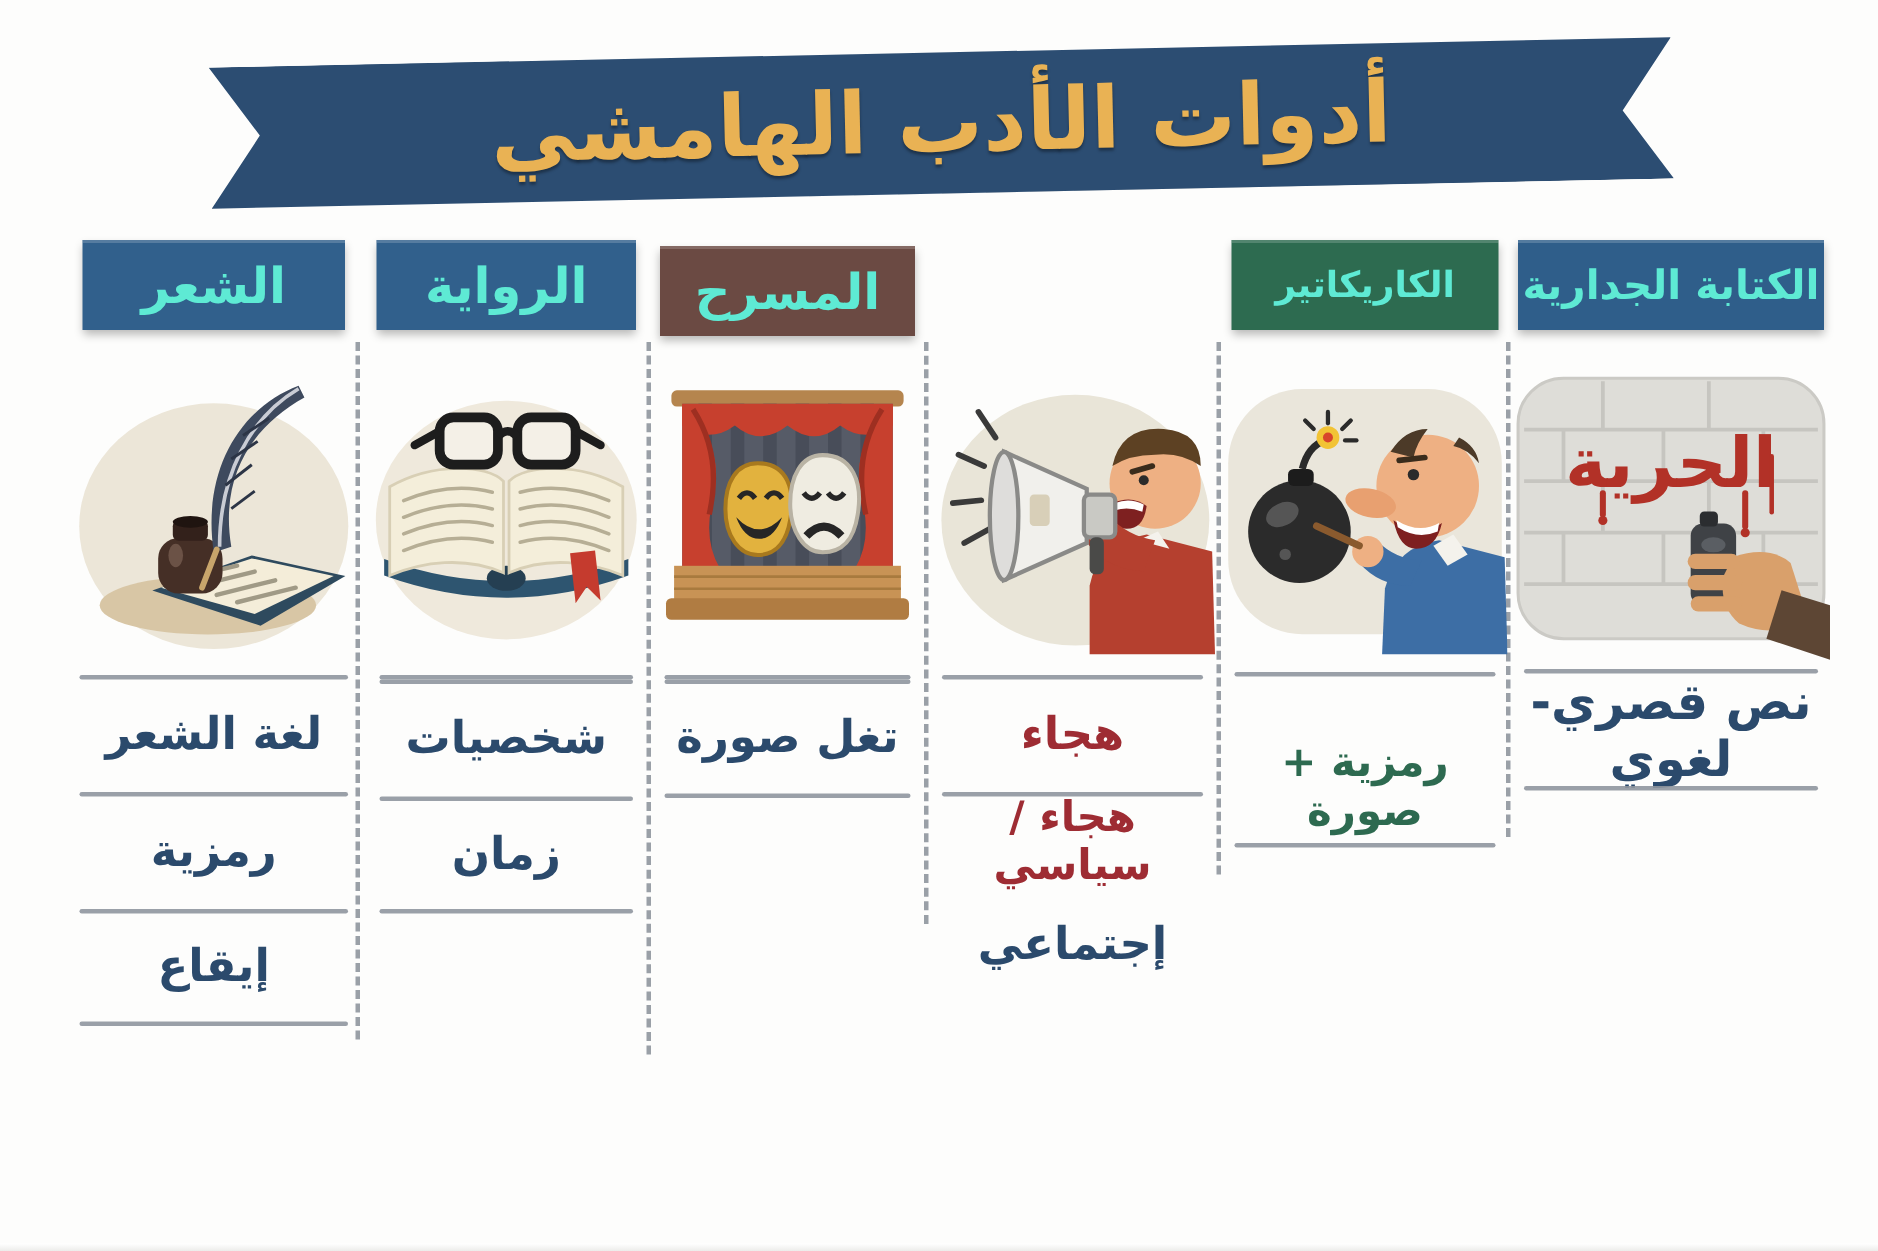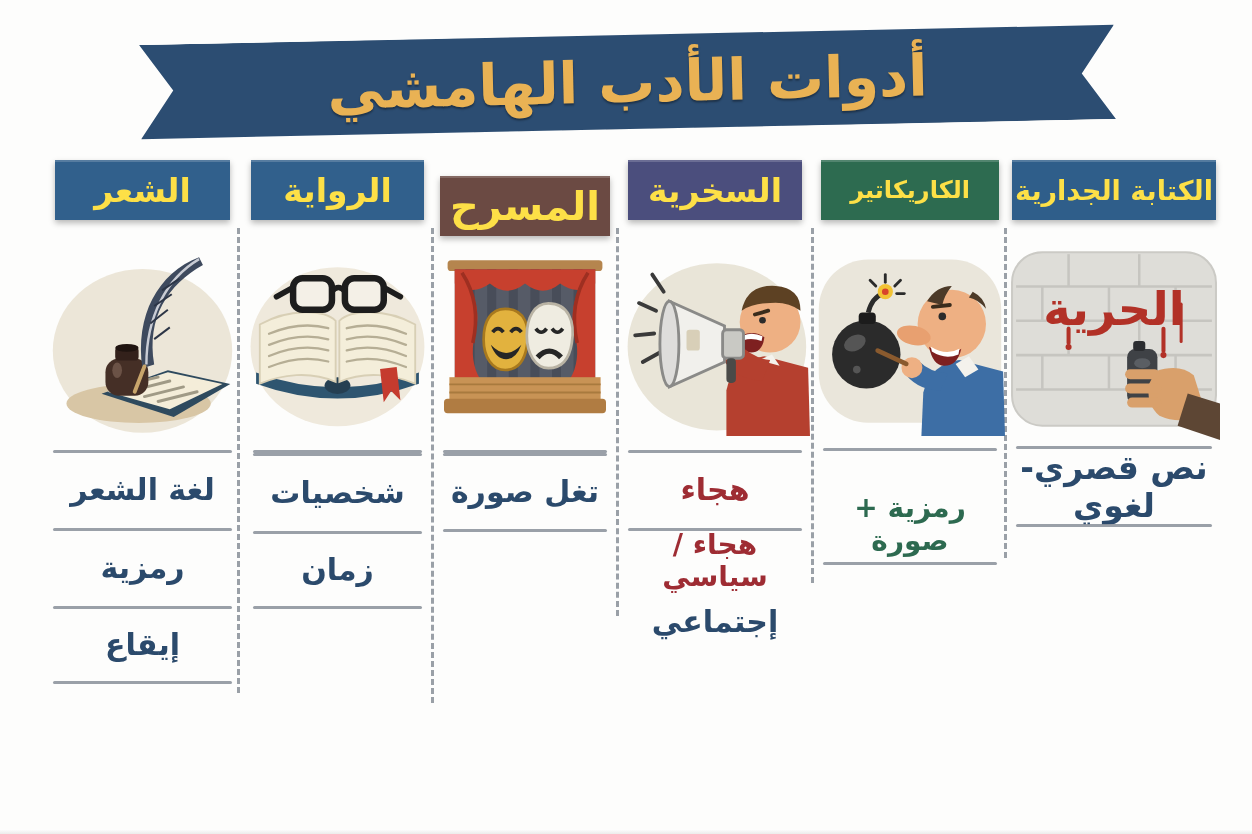--- a/index.html
+++ b/index.html
@@ -12,31 +12,31 @@
     background:#2c4d72;transform:rotate(-1.3deg);
     clip-path:polygon(0% 0%,100% 2%,96.6% 52%,100% 100%,0% 98%,3.4% 48%);
     display:flex;align-items:center;justify-content:center;
     box-shadow:0 4px 8px rgba(0,0,0,.18);}
   .banner-title{color:#e9b254;font-size:57px;font-weight:700;letter-spacing:1px;
     direction:rtl;text-shadow:0 2px 2px rgba(0,0,0,.35);}
 
   
   .column{position:absolute;top:160px;height:640px;}
   .col-header{height:60px;display:flex;align-items:center;justify-content:center;
-    color:#fde047;font-weight:700;direction:rtl;
+    color:#5eead4;font-weight:700;direction:rtl;
     box-shadow:0 3px 6px rgba(0,0,0,.28), inset 0 2px 0 rgba(255,255,255,.18);}
   .illus{position:absolute;left:0;right:0;top:80px;height:206px;
     display:flex;align-items:center;justify-content:center;}
   .illus svg{width:100%;height:100%;}
 
   .rows{position:absolute;left:0;right:0;top:290px;}
   .sep{height:3px;background:#8f969e;border-radius:2px;margin:0 8px;opacity:.9;}
   .row{display:flex;align-items:center;justify-content:center;direction:rtl;
     font-weight:700;text-align:center;}
-  .h75{height:75px;} .h73{height:73px;} .h72{height:72px;} .h62{height:62px;align-items:flex-end;padding-bottom:4px;} .h50{height:50px;align-items:center;}
+  .h75{height:75px;} .h73{height:73px;} .h72{height:72px;} .h62{height:62px;align-items:flex-end;padding-bottom:4px;} .h50{height:50px;align-items:flex-end;}
   .navy{color:#2b4a6c;} .red{color:#9e2c33;} .green{color:#2d6a50;margin-top:36px;}
   .fs30{font-size:30px;} .fs28{font-size:28px;} .fs26{font-size:33px;}
 
   
   .vdash{position:absolute;width:0;border-left:3px dashed #9aa0a7;top:228px;}
 
   .txt{line-height:1.15;}
 </style>
 </head>
 <body>
@@ -147,21 +147,21 @@
         </div>
       <div class="sep"></div>
       <div class="row h72 navy fs30">
           <span class="txt">زمان</span>
         </div>
       <div class="sep"></div>
     </div>
   </div>
 
   <div class="column" style="left:435px;width:180px;">
-    <div class="col-header" style="background:#6b4a43;margin:16px 5px;font-size:40px;">المسرح</div>
+    <div class="col-header" style="background:#6b4a43;margin:4px 5px;font-size:33px;">المسرح</div>
     <div class="illus">
       <svg viewBox="0 0 200 200">
 
         <rect x="14" y="8" width="172" height="12" rx="4" fill="#b5854e"></rect>
 
         <rect x="22" y="18" width="156" height="122" fill="#565b67"></rect>
         <g fill="#484d59">
           <rect x="34" y="18" width="10" height="122"></rect>
             <rect x="58" y="18" width="10" height="122"></rect>
           <rect x="82" y="18" width="10" height="122"></rect>
@@ -202,21 +202,20 @@
       <div class="sep"></div>
       <div class="sep"></div>
       <div class="row h73 navy fs30">
           <span class="txt">تغل صورة</span>
         </div>
       <div class="sep"></div>
     </div>
   </div>
 
   <div class="column" style="left:620px;width:190px;">
-    <div class="col-header" style="background:#4b4e7d;margin:0 8px;font-size:33px;">السخرية</div>
     <div class="illus">
       <svg viewBox="0 0 200 200">
         <ellipse cx="102" cy="104" rx="94" ry="88" fill="#e9e5d8"></ellipse>
 
         <g stroke="#3a3a3a" stroke-width="4" stroke-linecap="round">
           <line x1="34" y1="28" x2="46" y2="46"></line>
           <line x1="20" y1="58" x2="38" y2="66"></line>
           <line x1="16" y1="92" x2="36" y2="90"></line>
           <line x1="24" y1="120" x2="42" y2="110"></line>
         </g>

